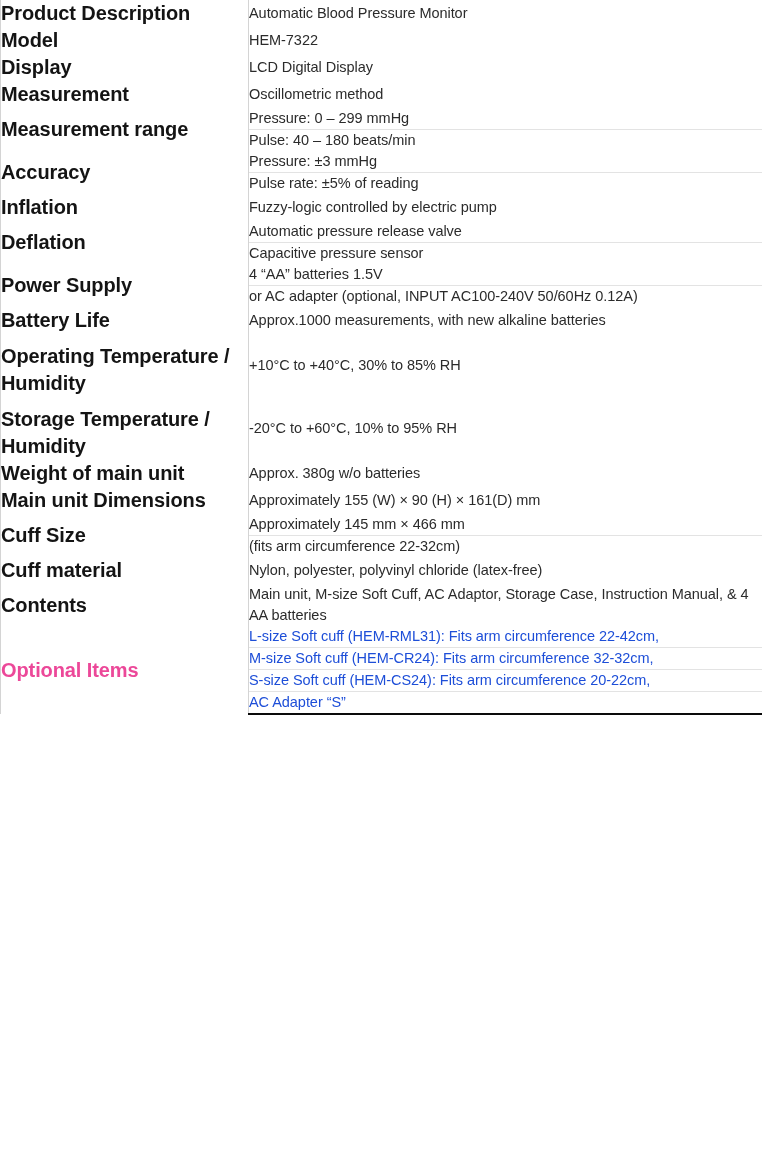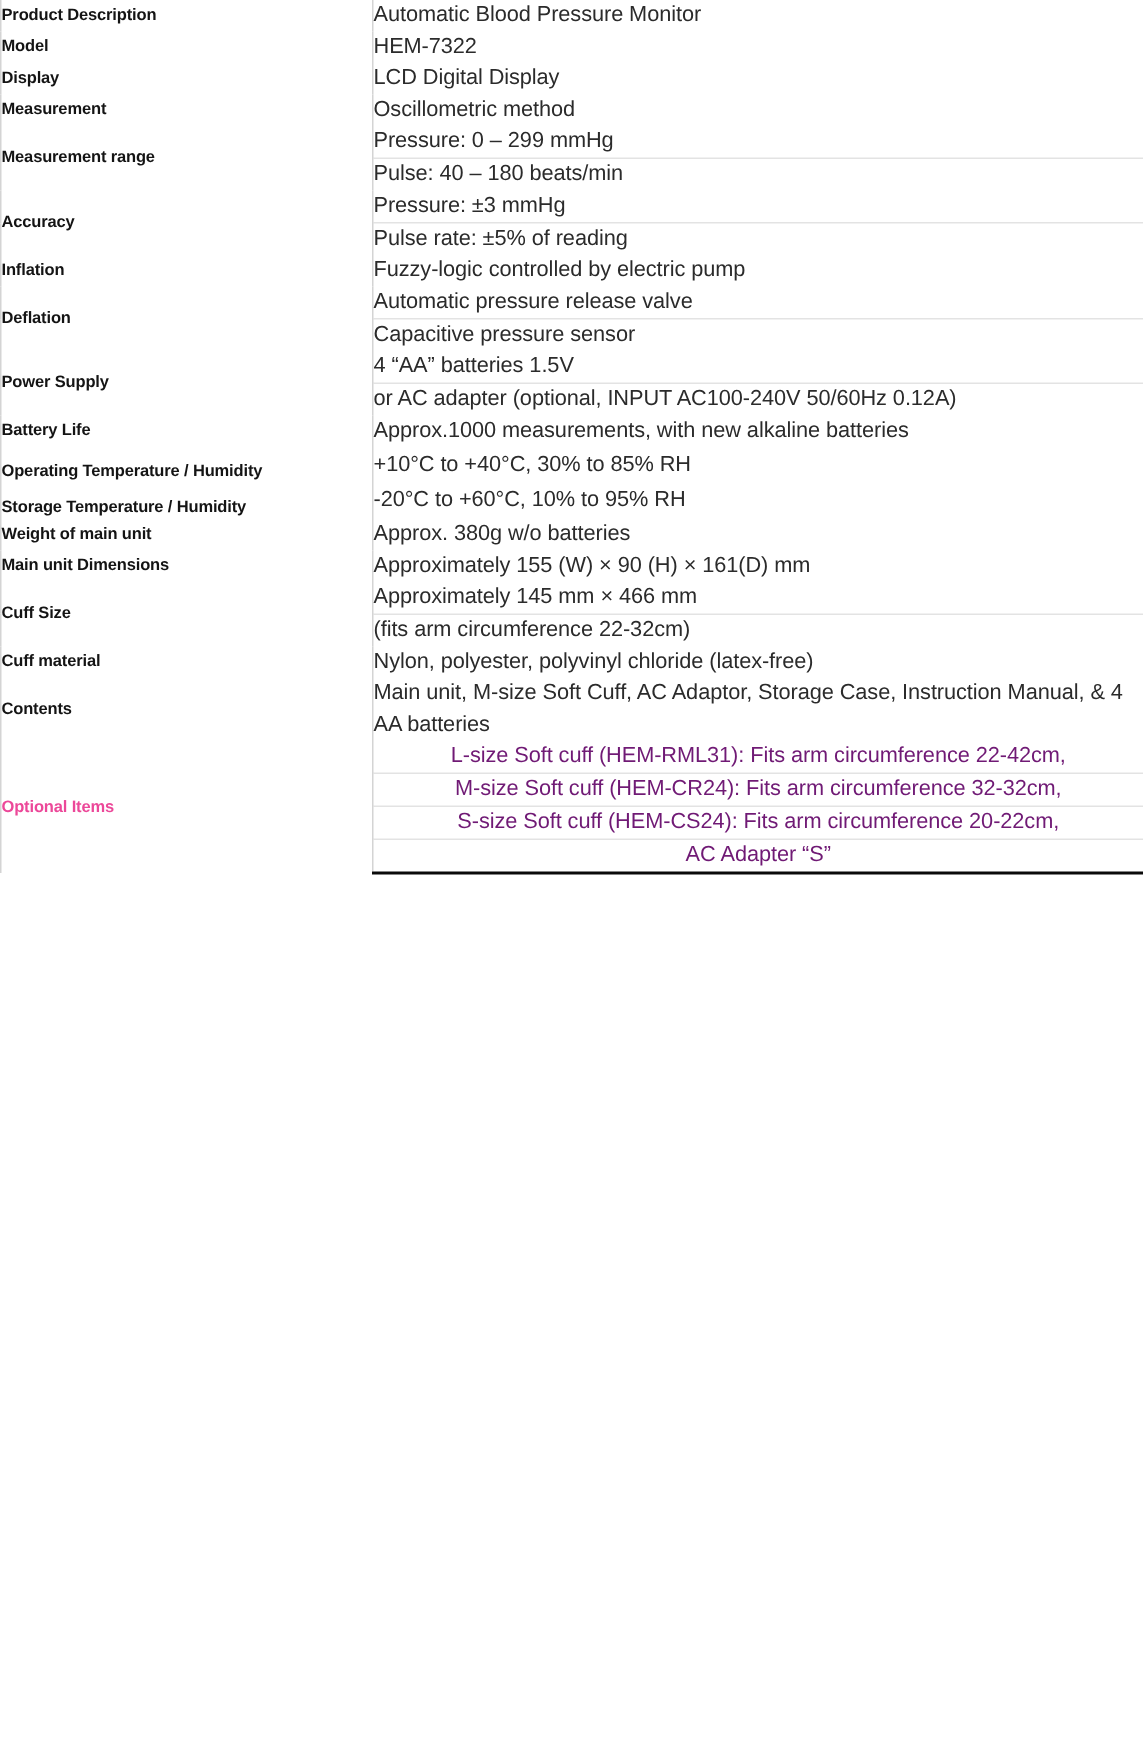--- a/index.html
+++ b/index.html
@@ -40,39 +40,39 @@
     margin-left: 28px;
   }
 
   
   .grp tr + tr > td {
     border-top: 1px solid #e3e3e3;
   }
 
   .lbl {
     font-weight: bold;
-    font-size: 11px;
+    font-size: 20px;
     color: #141414;
     letter-spacing: -0.1px;
     padding: 7px 8px 7px 5px;
     line-height: 1.35;
   }
   .lbl.top { vertical-align: top; padding-top: 9px; }
 
   .val {
     font-size: 14.5px;
     color: #2b2b2b;
     padding: 9px 6px 9px 9px;
     line-height: 1.45;
     letter-spacing: -0.05px;
   }
 
   
   .muted .lbl { color: #ec4899; }
-  .muted .val { color: #701a75; text-align: center; }
+  .muted .val { color: #1d4ed8; }
 </style>
 </head>
 <body>
 
 <table class="spec-sheet">
   <colgroup>
     <col class="c-label">
     <col class="c-value">
   </colgroup>
   <tbody class="grp">

